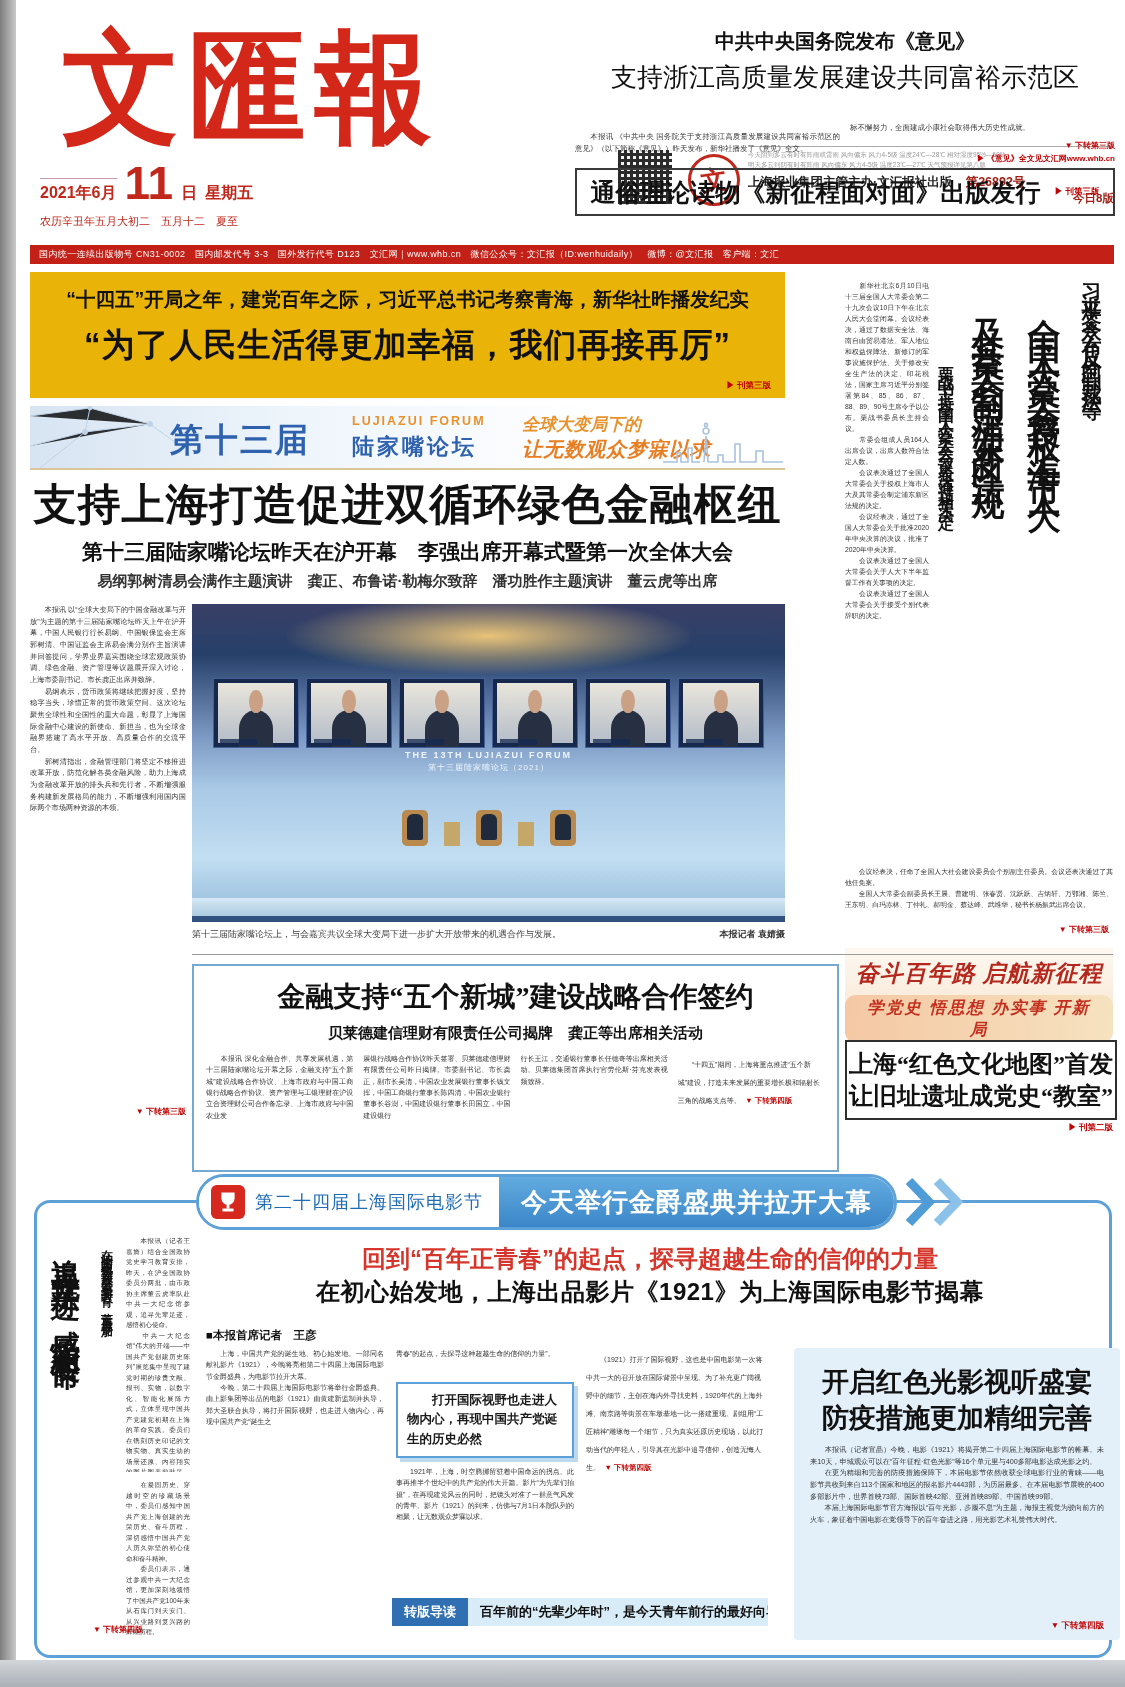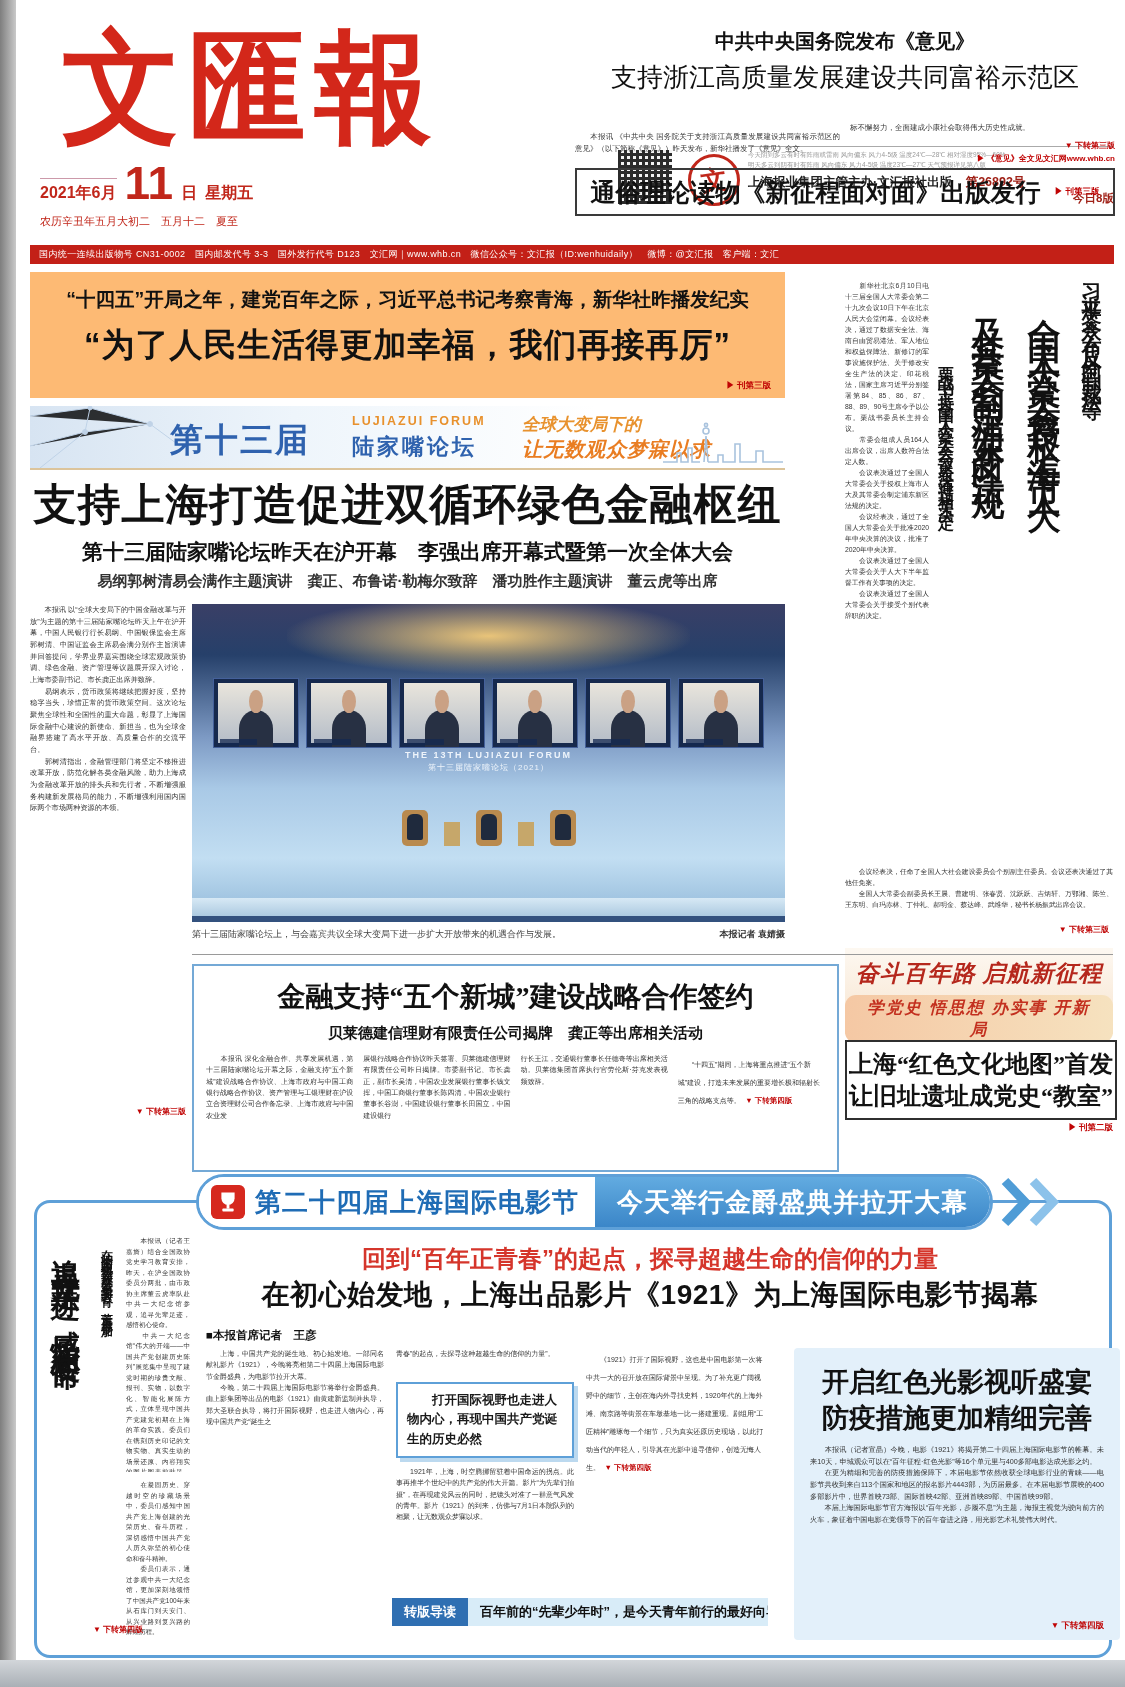--- a/index.html
+++ b/index.html
@@ -16,21 +16,21 @@
               font-family:"Liberation Serif","DejaVu Serif",serif;transform:scaleY(1.04);}
   .dateline{color:#c1271b;font-weight:bold;display:flex;align-items:flex-end;gap:8px;}
   .qr{width:54px;height:54px;background-image:
       repeating-linear-gradient(0deg,#2b2b2b 0 3px,transparent 3px 6px),
       repeating-linear-gradient(90deg,#2b2b2b 0 3px,#f2f2f2 3px 6px);outline:3px solid #fff;}
   .seal{width:46px;height:46px;border:3px solid #c1271b;border-radius:50%;display:flex;align-items:center;justify-content:center;}
   .seal span{color:#c1271b;font-weight:bold;font-size:26px;font-family:"Liberation Serif",serif;transform:rotate(-8deg);}
   
   .infobar{background:#c32017;color:#fff;font-size:9px;line-height:19px;letter-spacing:.4px;padding:0 9px;white-space:nowrap;overflow:hidden;}
   
-  .pinkbox{background:#fdba74;}
+  .pinkbox{background:#eab308;}
   
   .banner{background:linear-gradient(90deg,#d7e4f2 0%,#eef5fb 35%,#ffffff 75%);border-bottom:2px solid #dcc49b;}
   
   .photo{background:linear-gradient(180deg,#3a3f66 0%,#26406a 16%,#7d9ac4 42%,#a9c9e6 58%,#c2def2 80%,#8fb7d8 100%);overflow:hidden;}
   .photo .glow{position:absolute;top:-6px;left:16%;width:68%;height:76px;
       background:radial-gradient(ellipse at center,rgba(243,203,122,.95),rgba(243,203,122,0) 72%);}
   .screens{position:absolute;top:74px;left:3.5%;right:3.5%;display:flex;gap:7px;}
   .screen{flex:1;height:60px;background:#16294d;border:1px solid #44609a;position:relative;padding:4px;}
   .screen .face{position:absolute;inset:4px;background:linear-gradient(#e9e5dc,#b5bdc8);overflow:hidden;}
   .screen .bust{position:absolute;bottom:0;left:30%;width:40%;height:55%;background:#273043;border-radius:50% 50% 0 0;}
@@ -46,21 +46,21 @@
   .campaign{background:linear-gradient(180deg,#fdf8f1 0%,#f9ead9 70%,#f6dfc6 100%);}
   .campaign .l1{font-size:23px;font-weight:bold;font-style:italic;color:#b5271c;font-family:"Liberation Serif",serif;letter-spacing:1px;}
   .campaign .l2{display:inline-block;font-size:16.5px;font-weight:bold;font-style:italic;color:#c3301f;
       background:linear-gradient(90deg,#f5c8a4,#f6e2bf);padding:2px 14px;border-radius:11px;letter-spacing:2px;}
   .blackbox{border:2px solid #2f2f2f;background:#fff;}
   
   .sectionborder{border:3px solid #5ea0d8;border-radius:16px;background:transparent;}
   .fbanner{display:flex;align-items:center;}
   .fbanner .pillwrap{display:flex;align-items:stretch;border:3px solid #5ea0d8;border-radius:28px;overflow:hidden;background:#fff;height:50px;}
   .fbanner .white{display:flex;align-items:center;gap:10px;padding:0 16px 0 12px;background:#fff;}
-  .fbanner .label{color:#1f6cb5;font-weight:bold;font-size:26px;letter-spacing:1px;white-space:nowrap;}
+  .fbanner .label{color:#1f6cb5;font-weight:normal;font-size:18px;letter-spacing:1px;white-space:nowrap;}
   .fbanner .blue{display:flex;align-items:center;background:linear-gradient(180deg,#62abe0,#3b86c8);
       color:#fff;font-weight:bold;font-size:26px;padding:0 22px;letter-spacing:1px;white-space:nowrap;}
   .quotebox{border:2px solid #5ea0d8;box-shadow:4px 4px 0 #bcd9ef;background:#fff;padding:7px 9px;
       font-weight:bold;font-size:12.5px;line-height:1.55;color:#1a1a1a;}
   .guide{display:flex;height:28px;font-weight:bold;font-size:13px;}
   .guide .glabel{background:#2f6fb2;color:#fff;line-height:28px;padding:0 12px;white-space:nowrap;}
   .guide .gtext{background:#d8ecf8;color:#101010;line-height:28px;padding:0 12px;flex:1;white-space:nowrap;overflow:hidden;}
   .sidebox{background:#e3f0fa;border-radius:4px;margin-left:16px;}
   .leftstrip{background:linear-gradient(90deg,#7e7e7e,#c9c9c9);}
   .botstrip{background:linear-gradient(180deg,#d2d6da,#aab0b6);}
@@ -285,21 +285,21 @@
       </div>
       <div class="blue">今天举行金爵盛典并拉开大幕</div>
     </div>
     <svg width="66" height="50" viewBox="0 0 66 50" style="margin-left:6px;">
       <path d="M6 4 L26 25 L6 46" stroke="#4f9cd6" stroke-width="9" fill="none"></path>
       <path d="M34 4 L54 25 L34 46" stroke="#8cc2ea" stroke-width="9" fill="none"></path>
     </svg>
   </div>
 
   <div class="abs ctr" style="left:200px;top:1243px;width:900px;font-size:24px;font-weight:bold;color:#d5352b;">回到“百年正青春”的起点，探寻超越生命的信仰的力量</div>
-  <div class="abs ctr" style="left:200px;top:1276px;width:900px;font-size:28px;font-weight:bold;letter-spacing:0.5px;">在初心始发地，上海出品影片《1921》为上海国际电影节揭幕</div>
+  <div class="abs ctr" style="left:200px;top:1276px;width:900px;font-size:24px;font-weight:bold;letter-spacing:0.5px;">在初心始发地，上海出品影片《1921》为上海国际电影节揭幕</div>
   <div class="abs" style="left:206px;top:1328px;font-size:11.5px;font-weight:bold;">■本报首席记者　王彦</div>
 
   <div class="abs" style="left:206px;top:1348px;width:558px;height:240px;display:flex;gap:12px;">
     <div class="tiny" style="flex:1;font-size:7px;">　　上海，中国共产党的诞生地、初心始发地。一部同名献礼影片《1921》，今晚将亮相第二十四届上海国际电影节金爵盛典，为电影节拉开大幕。
 　　今晚，第二十四届上海国际电影节将举行金爵盛典。由上影集团等出品的电影《1921》由黄建新监制并执导，郑大圣联合执导，将打开国际视野，也走进人物内心，再现中国共产党“诞生之</div>
     <div style="flex:1;display:flex;flex-direction:column;">
       <div class="tiny" style="font-size:7px;height:34px;">青春”的起点，去探寻这种超越生命的信仰的力量”。</div>
       <div class="quotebox">　　打开国际视野也走进人物内心，再现中国共产党诞生的历史必然</div>
       <div class="tiny" style="font-size:7px;flex:1;margin-top:8px;">　　1921年，上海，时空腾挪留驻着中国命运的拐点。此事再推半个世纪中的共产党的伟大开篇。影片“为先辈们拍摄”，在再现建党风云的同时，把镜头对准了一群意气风发的青年。影片《1921》的到来，仿佛与7月1日本院队列的相聚，让无数观众梦寐以求。</div>
     </div>

